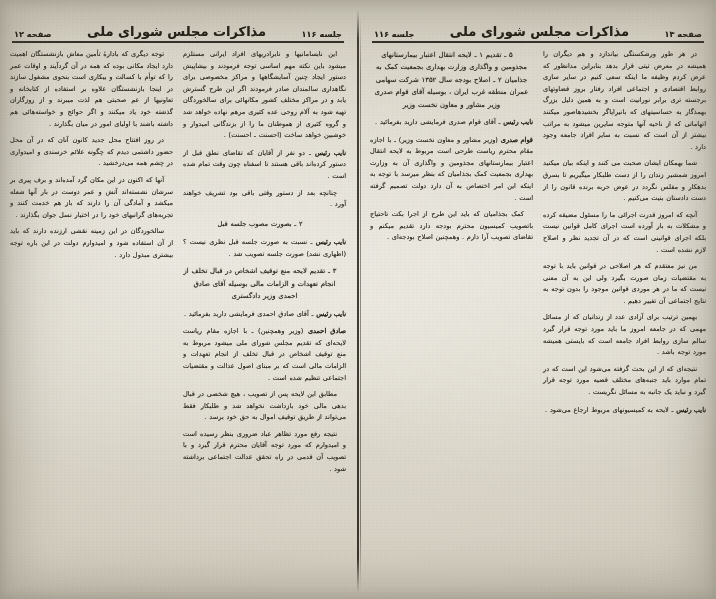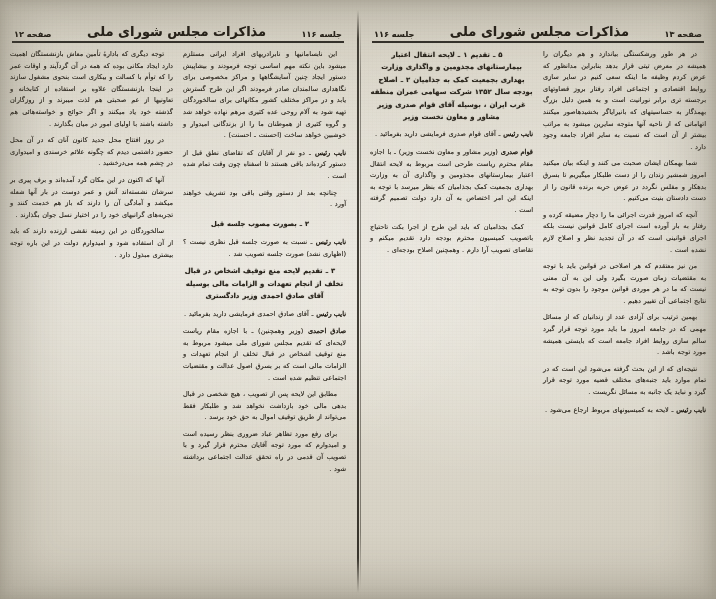--- a/index.html
+++ b/index.html
@@ -70,21 +70,21 @@
     flex:1 1 0;min-width:0;
     font-size:6.6px;line-height:11.6px;
     color:#2a251c;
     text-align:justify;text-justify:inter-word;
     word-spacing:.6px;
   }
   .col p{margin:0 0 5px 0;text-indent:9px;}
   .col p.noind{text-indent:0;}
   .speaker{font-weight:bold;font-family:Liberation Serif, serif;}
   .hd{
-    font-weight:bold;text-align:center;text-indent:0;
+    font-weight:normal;text-align:center;text-indent:0;
     margin:8px 0 7px 0;line-height:12.4px;font-size:6.9px;
     letter-spacing:.1px;
   }
   .hd.small{font-size:6.7px;margin:7px 0 6px 0;}
 
   
   .col, .runhead{text-shadow:0 0 .55px rgba(42,37,28,.42);}
   .hd{text-shadow:0 0 .7px rgba(30,26,19,.55);}
 </style>
 </head>
@@ -103,21 +103,21 @@
       <span class="center">مذاکرات مجلس شورای ملی</span>
       <span>جلسه ۱۱۶</span>
     </div>
     <div class="rule"></div>
 
     <div class="cols">
 
       <div class="col">
         <p>در هر طور ورشکستگی بیاندازد و هم دیگران را همیشه در معرض تیتی قرار بدهد بنابراین مدانظور که عرض کردم وظیفه ما اینکه سعی کنیم در سایر سازی روابط اقتصادی و اجتماعی افراد رفتار بروز قضاوتهای برجسته تری برابر نورانیت است و به همین دلیل بزرگ بهمذگار به حساسیتهای که بانیرایاگر بخشیدهاصور میکنند اتهاماتی که از ناحیه آنها متوجه سایرین میشود به مراتب بیشتر از آن است که نسبت به سایر افراد جامعه وجود دارد .</p>
         <p>شما بهمکان ایشان صحبت می کنند و اینکه بیان میکنید امروز شمشیر زندان را از دست طلبکار میگیریم تا بسرق بدهکار و مفلس نگردد در عوض حربه برنده قانون را از دست دادستان بنیت می‌کنیم .</p>
-        <p>آنچه که امروز قدرت اجرائی ما را دچار مضیقه کرده و رفتار به بار آورده است اجرای کامل قوانین نیست بلکه اجرای قوانینی است که در آن تجدید نظر و اصلاح لازم نشده است .</p>
+        <p>آنچه که امروز قدرت اجرائی ما را مسئول مضیقه کرده و مشکلات به بار آورده است اجرای کامل قوانین نیست بلکه اجرای قوانینی است که در آن تجدید نظر و اصلاح لازم نشده است .</p>
         <p>من نیز معتقدم که هر اصلاحی در قوانین باید با توجه به مقتضیات زمان صورت بگیرد ولی این به آن معنی نیست که ما در هر موردی قوانین موجود را بدون توجه به نتایج اجتماعی آن تغییر دهیم .</p>
         <p>بهمین ترتیب برای آزادی عدد از زندانیان که از مسائل مهمی که در جامعه امروز ما باید مورد توجه قرار گیرد سالم سازی روابط افراد جامعه است که بایستی همیشه مورد توجه باشد .</p>
         <p>نتیجه‌ای که از این بحث گرفته می‌شود این است که در تمام موارد باید جنبه‌های مختلف قضیه مورد توجه قرار گیرد و نباید یک جانبه به مسائل نگریست .</p>
         <p class="noind">
           <span class="speaker">نایب رئیس</span>
           <span>ـ لایحه به کمیسیونهای مربوط ارجاع می‌شود .</span>
         </p>
       </div>
 
       <div class="col">
@@ -163,24 +163,24 @@
         </p>
 
         <p class="hd">۳ ـ تقدیم لایحه منع توقیف اشخاص در قبال تخلف از انجام تعهدات و الزامات مالی بوسیله آقای صادق احمدی وزیر دادگستری</p>
         <p class="noind">
           <span class="speaker">نایب رئیس</span>
           <span>ـ آقای صادق احمدی فرمایشی دارید بفرمائید .</span>
         </p>
         <p class="noind">
           <span class="speaker">صادق احمدی</span>
           <span>(وزیر وهمچنین)</span>
-          <span>ـ با اجازه مقام ریاست لایحه‌ای که تقدیم مجلس شورای ملی میشود مربوط به منع توقیف اشخاص در قبال تخلف از انجام تعهدات و الزامات مالی است که بر بسرق اصول عدالت و مقتضیات اجتماعی تنظیم شده است .</span>
+          <span>ـ با اجازه مقام ریاست لایحه‌ای که تقدیم مجلس شورای ملی میشود مربوط به منع توقیف اشخاص در قبال تخلف از انجام تعهدات و الزامات مالی است که بر مبنای اصول عدالت و مقتضیات اجتماعی تنظیم شده است .</span>
         </p>
         <p>مطابق این لایحه پس از تصویب ، هیچ شخصی در قبال بدهی مالی خود بازداشت نخواهد شد و طلبکار فقط می‌تواند از طریق توقیف اموال به حق خود برسد .</p>
-        <p>برای رفع مورد تظاهر عباد ضروری بنظر رسیده است و امیدوارم که مورد توجه آقایان محترم قرار گیرد و با تصویب آن قدمی در راه تحقق عدالت اجتماعی برداشته شود .</p>
+        <p>نتیجه رفع مورد تظاهر عباد ضروری بنظر رسیده است و امیدوارم که مورد توجه آقایان محترم قرار گیرد و با تصویب آن قدمی در راه تحقق عدالت اجتماعی برداشته شود .</p>
       </div>
 
       <div class="col">
         <p>توجه دیگری که بادارهٔ تأمین معاش بازنشستگان اهمیت دارد ایجاد مکانی بوده که همه در آن گردآیند و اوقات عمر را که توأم با کسالت و بیکاری است بنحوی مشغول سازند در اینجا بازنشستگان علاوه بر استفاده از کتابخانه و تعاونیها از عم صحبتی هم لذت میبرند و از روزگاران گذشته خود یاد میکنند و اگر حوائج و خواسته‌هائی هم داشته باشند با اولیای امور در میان بگذارند .</p>
         <p>در روز افتتاح محل جدید کانون آنان که در آن محل حضور داشتمی دیدم که چگونه علائم خرسندی و امیدواری در چشم همه می‌درخشید .</p>
         <p>آنها که اکنون در این مکان گرد آمده‌اند و برف پیری بر سرشان نشسته‌اند آتش و عمر دوست در بار آنها شعله میکشد و آمادگی آن را دارند که باز هم خدمت کنند و تجربه‌های گرانبهای خود را در اختیار نسل جوان بگذارند .</p>
         <p>سالخوردگان در این زمینه نقشی ارزنده دارند که باید از آن استفاده شود و امیدوارم دولت در این باره توجه بیشتری مبذول دارد .</p>
       </div>
 
     </div>

